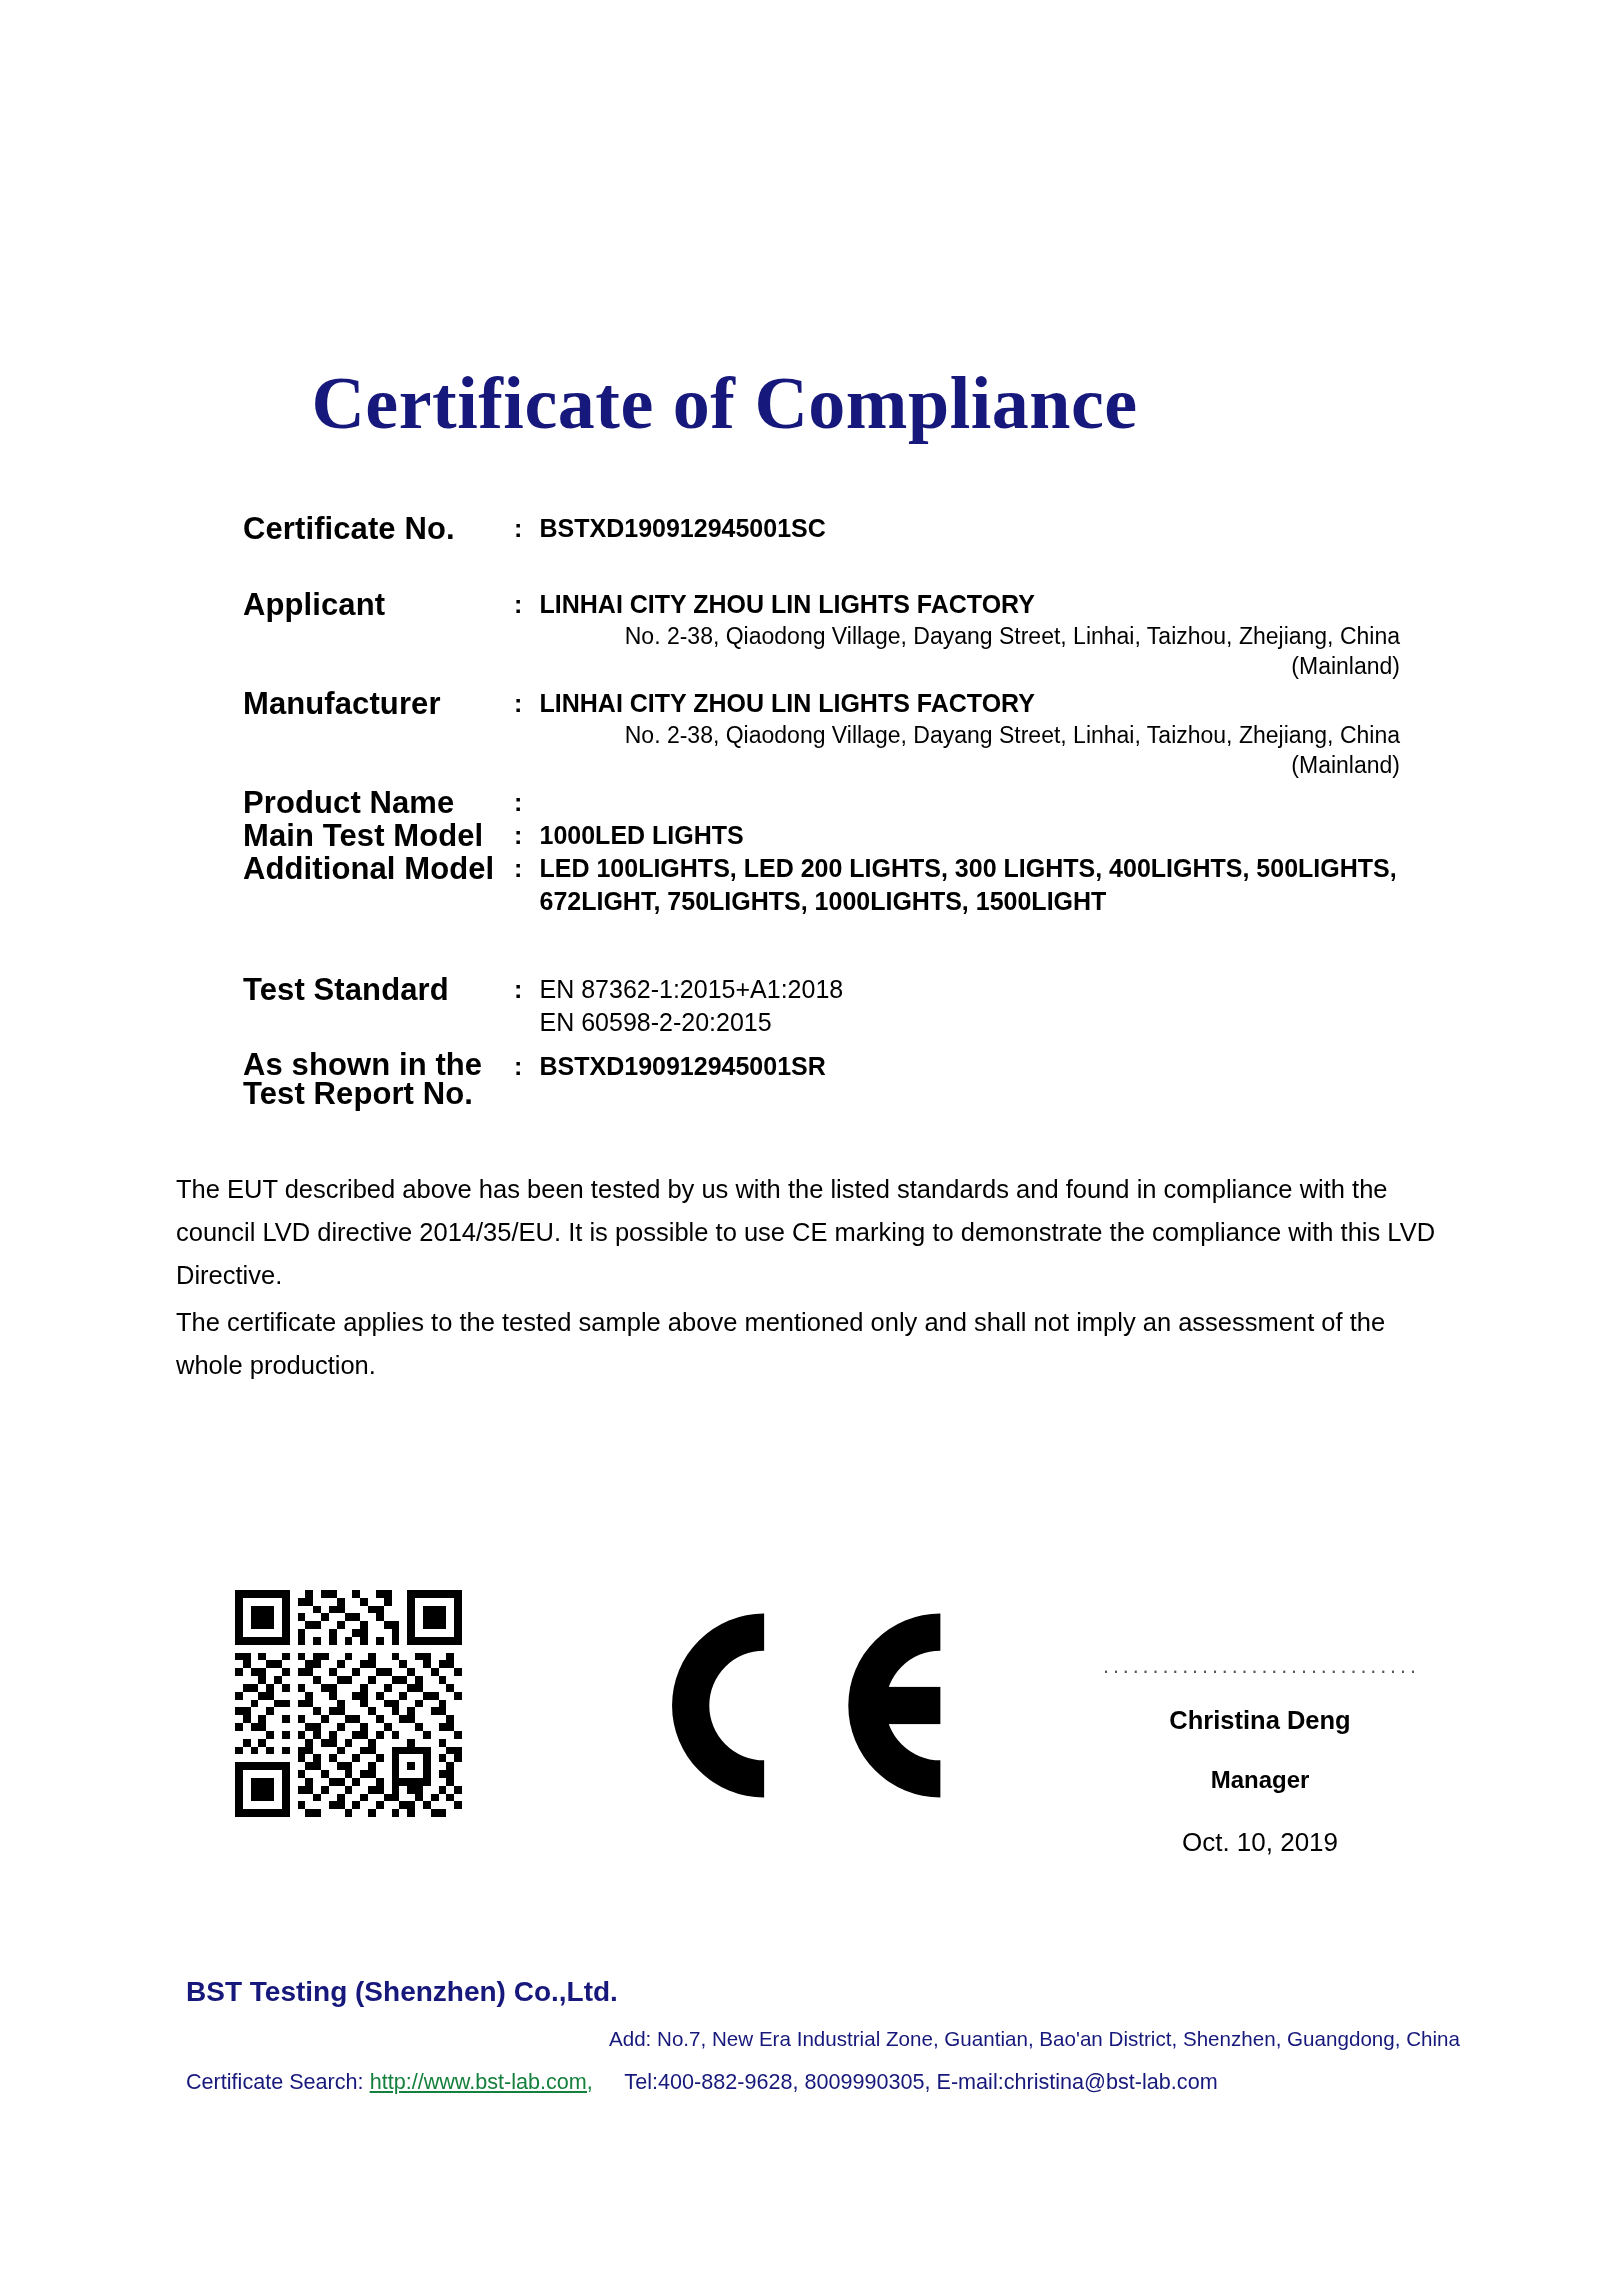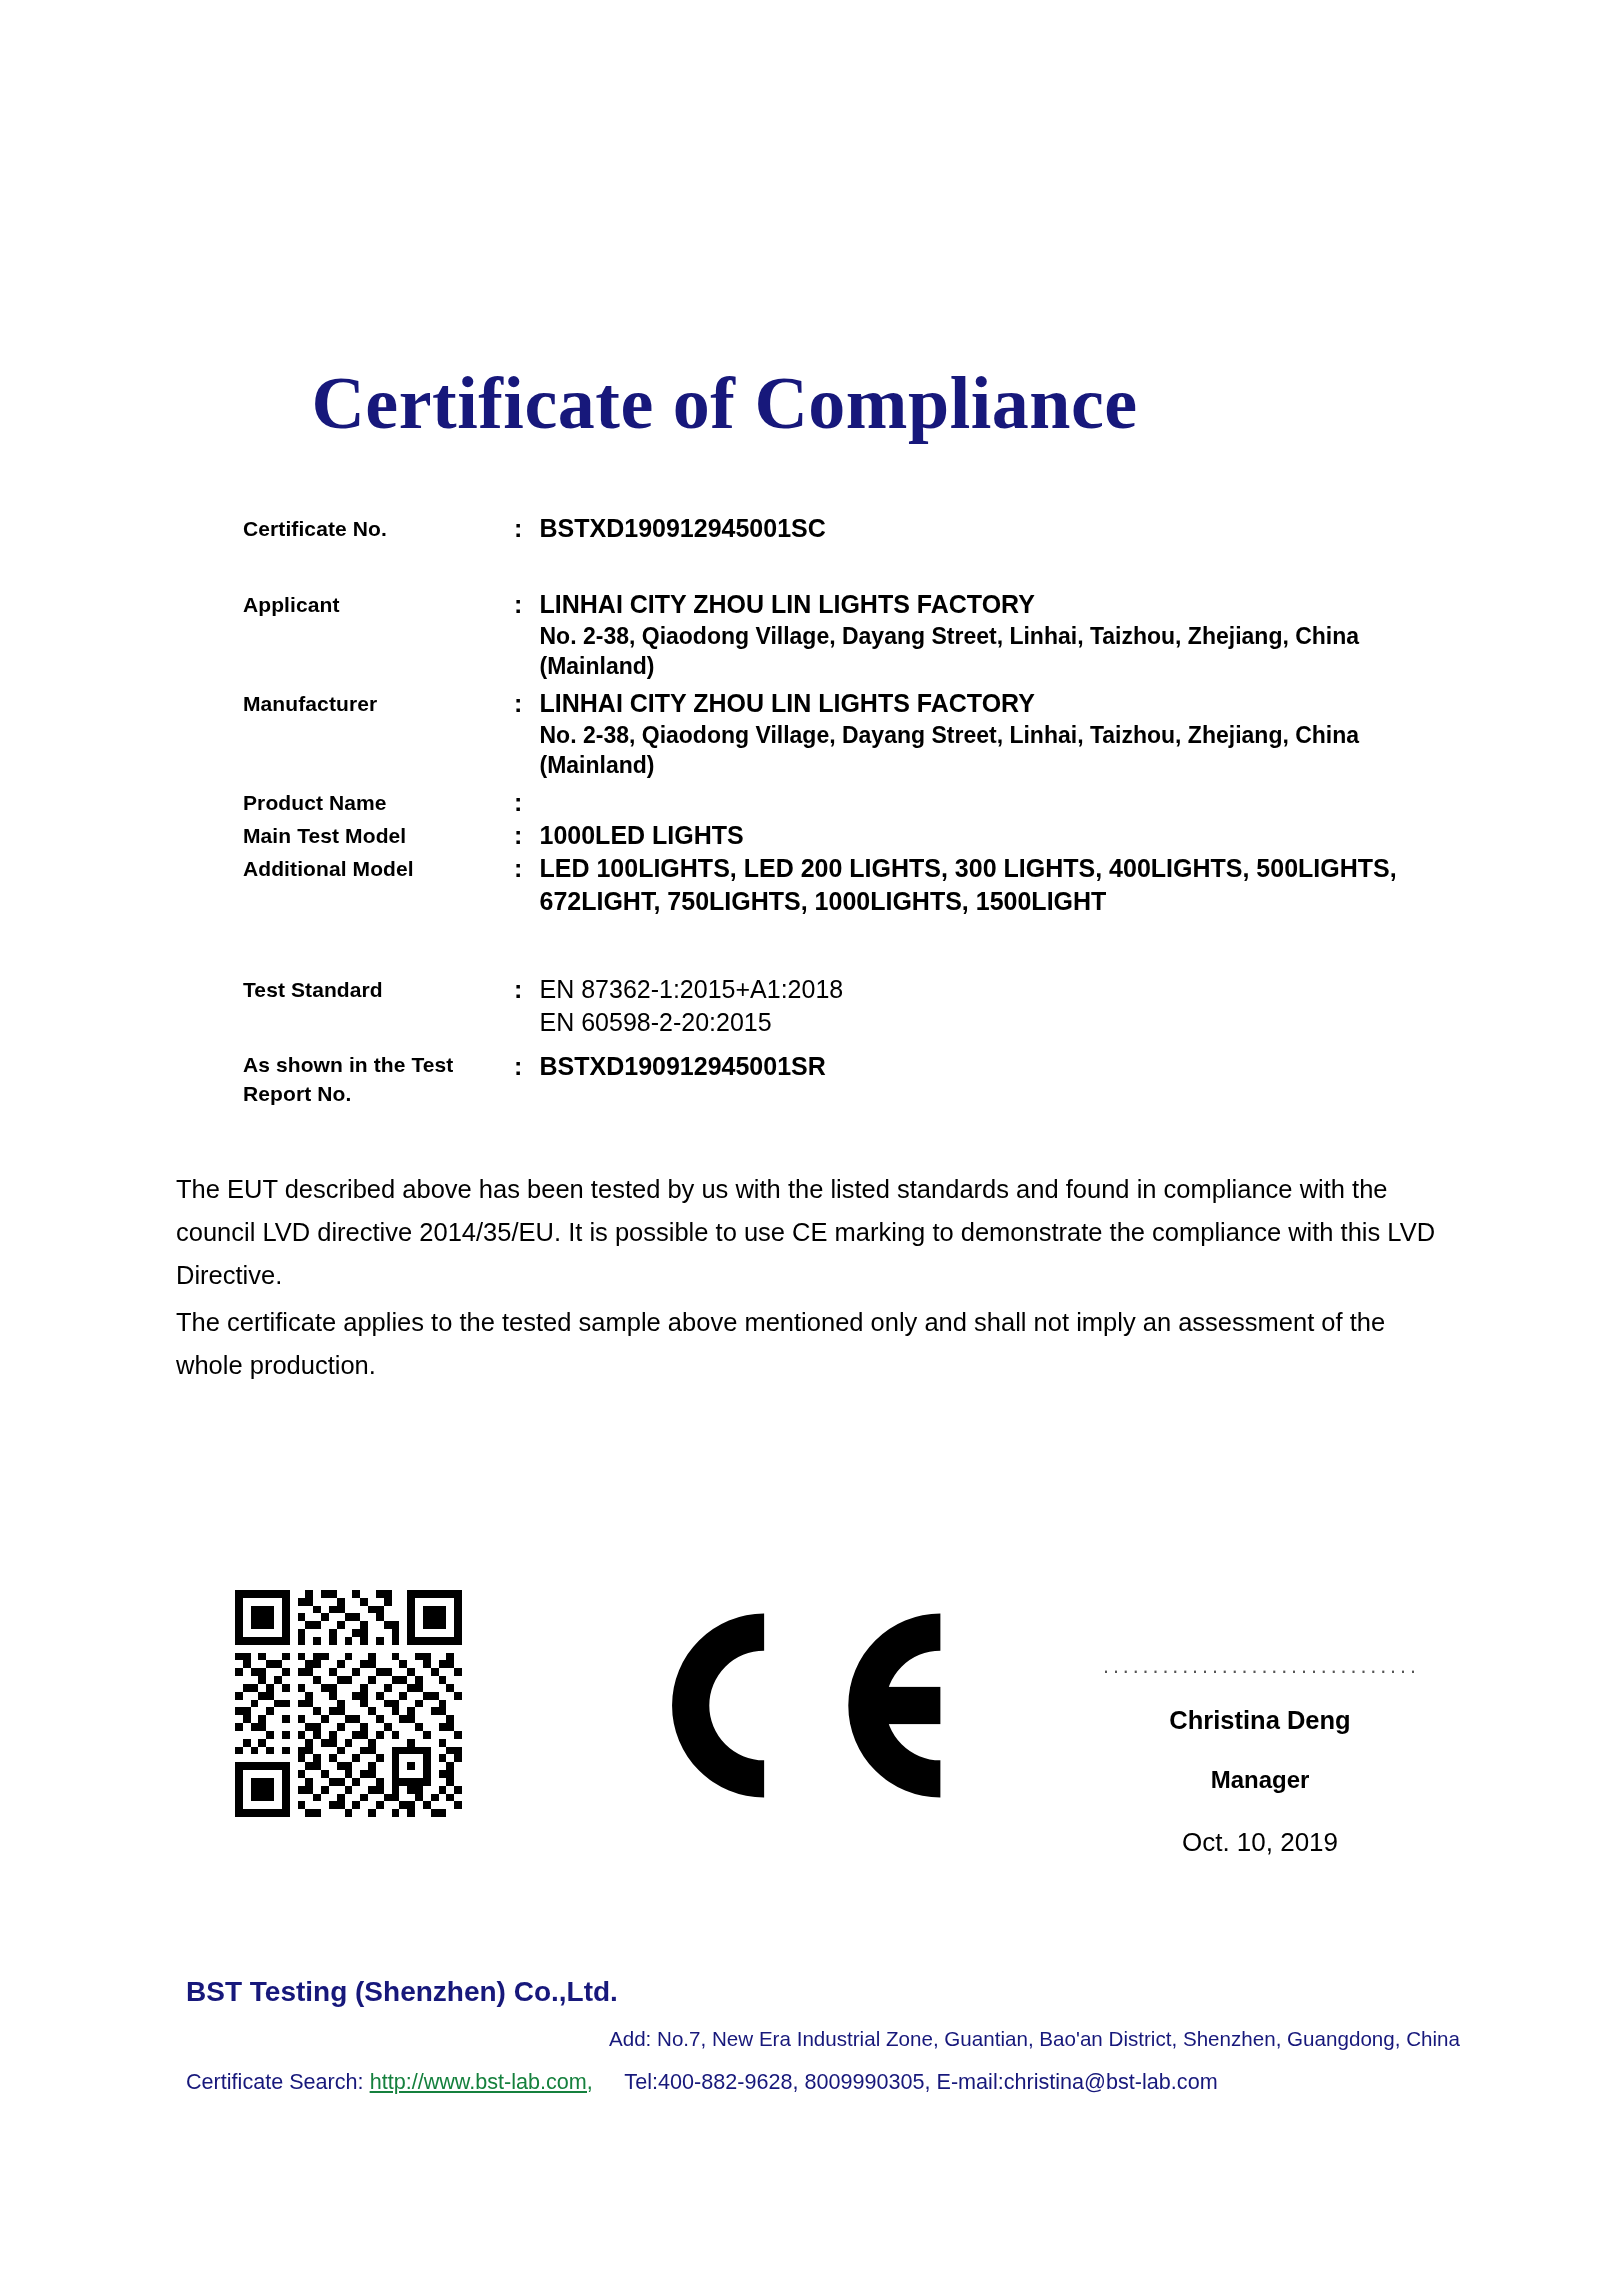--- a/index.html
+++ b/index.html
@@ -43,21 +43,21 @@
     width: 1157px;
   }
   .row {
     display: flex;
     align-items: flex-start;
     margin-bottom: 0px;
   }
   .label {
     width: 271px;
     flex: 0 0 271px;
-    font-size: 21px;
+    font-size: 31px;
     font-weight: bold;
     line-height: 33px;
     letter-spacing: 0.1px;
   }
   .label.two-line {
     line-height: 29px;
   }
   .colon {
     width: 25.5px;
     flex: 0 0 25.5px;
@@ -67,24 +67,25 @@
   }
   .value {
     flex: 1;
     font-size: 25px;
     line-height: 33px;
   }
   .value.bold {
     font-weight: bold;
   }
   .value .sub {
-    font-weight: bold;
+    font-weight: normal;
     font-size: 23px;
     line-height: 30px;
     display: block;
+    text-align: right;
   }
   .gap-lg { height: 43px; }
   .gap-sm { height: 11.8px; }
   .gap-xs { height: 5.9px; }
 
   
   .para {
     position: absolute;
     left: 176px;
     width: 1274px;

